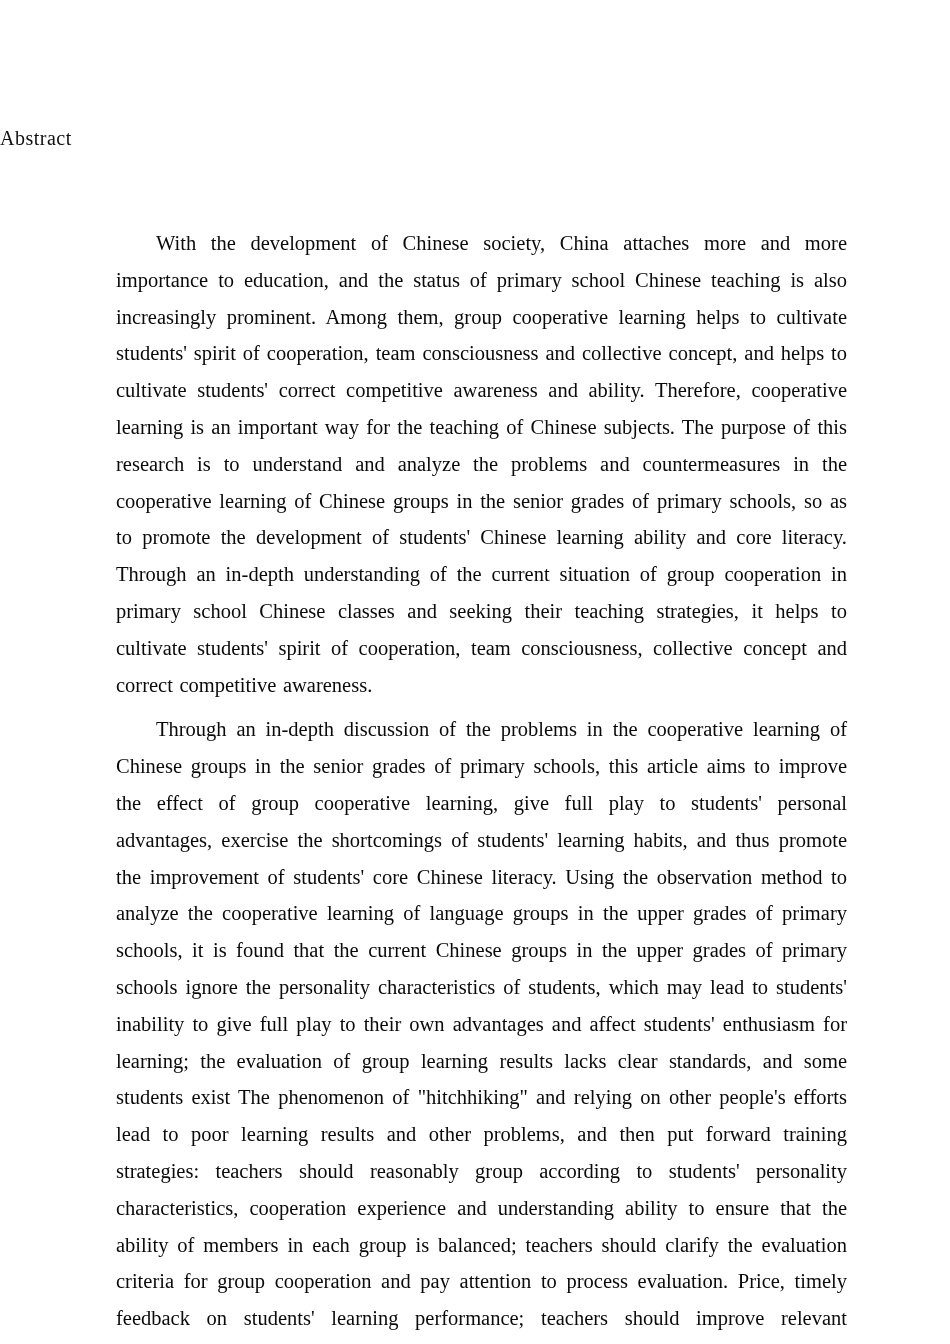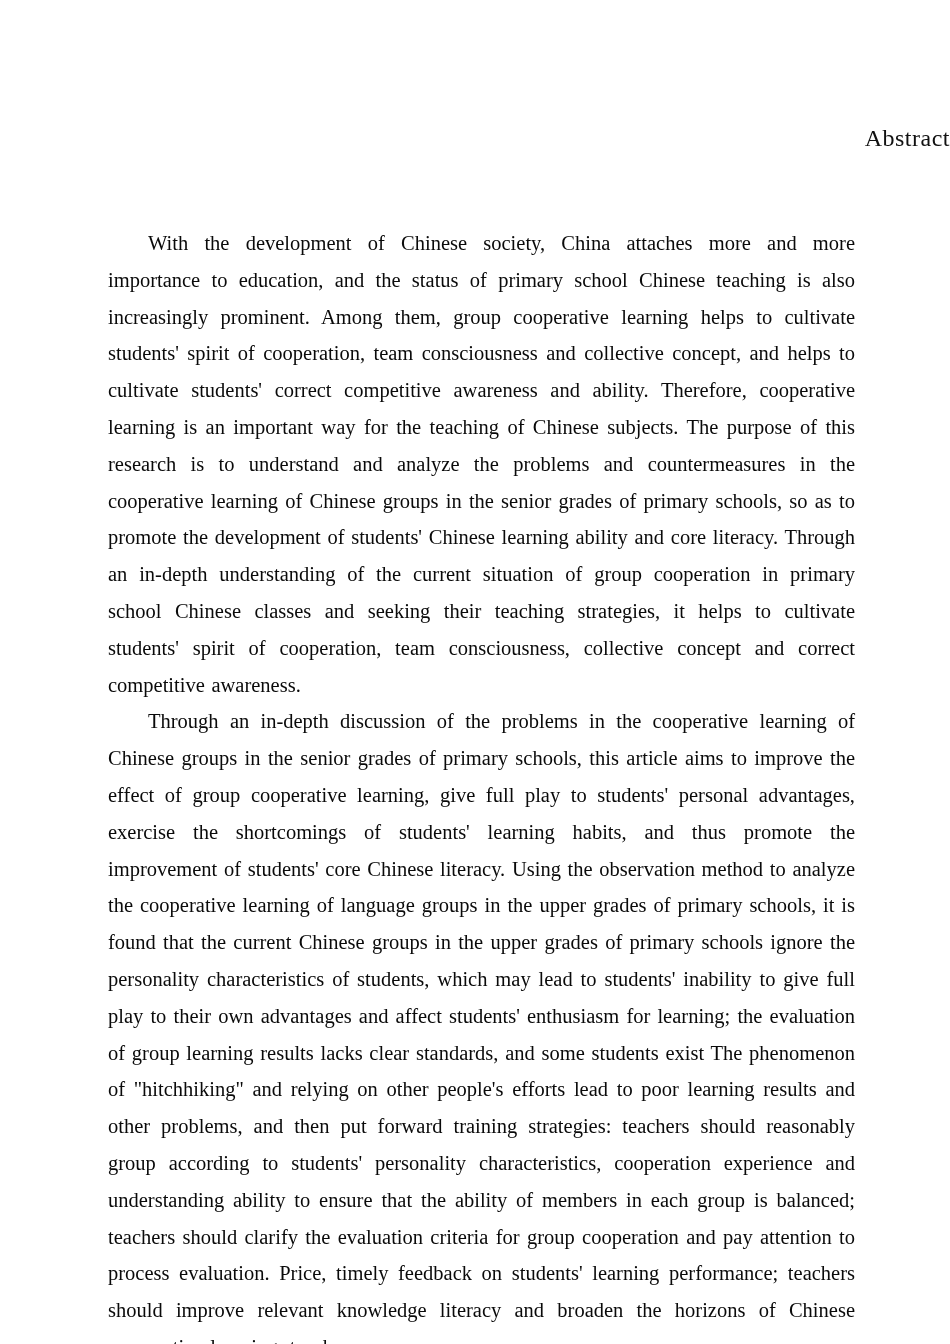--- a/index.html
+++ b/index.html
@@ -13,36 +13,36 @@
     height: 1344px;
     background: #ffffff;
     color: #000000;
     font-family: "Liberation Serif", "DejaVu Serif", serif;
     box-sizing: border-box;
     overflow: hidden;
   }
   .doc-title {
     margin: 0;
     padding-top: 122px;
-    text-align: right;
-    font-size: 24px;
+    text-align: left;
+    font-size: 20px;
     font-weight: normal;
     line-height: 32px;
     color: #111111;
     letter-spacing: 0.5px;
   }
   .doc-body {
     margin: 71px 95px 0 108px;
     font-size: 20.5px;
     line-height: 36.8px;
     text-align: justify;
     color: #0a0a0a;
   }
   .doc-body p {
-    margin: 0;
+    margin: 8px;
     padding: 0;
     text-indent: 40px;
     word-spacing: 1.5px;
   }
 </style>
 </head>
 <body>
 
 <div class="page">
   <h1 class="doc-title">Abstract</h1>

